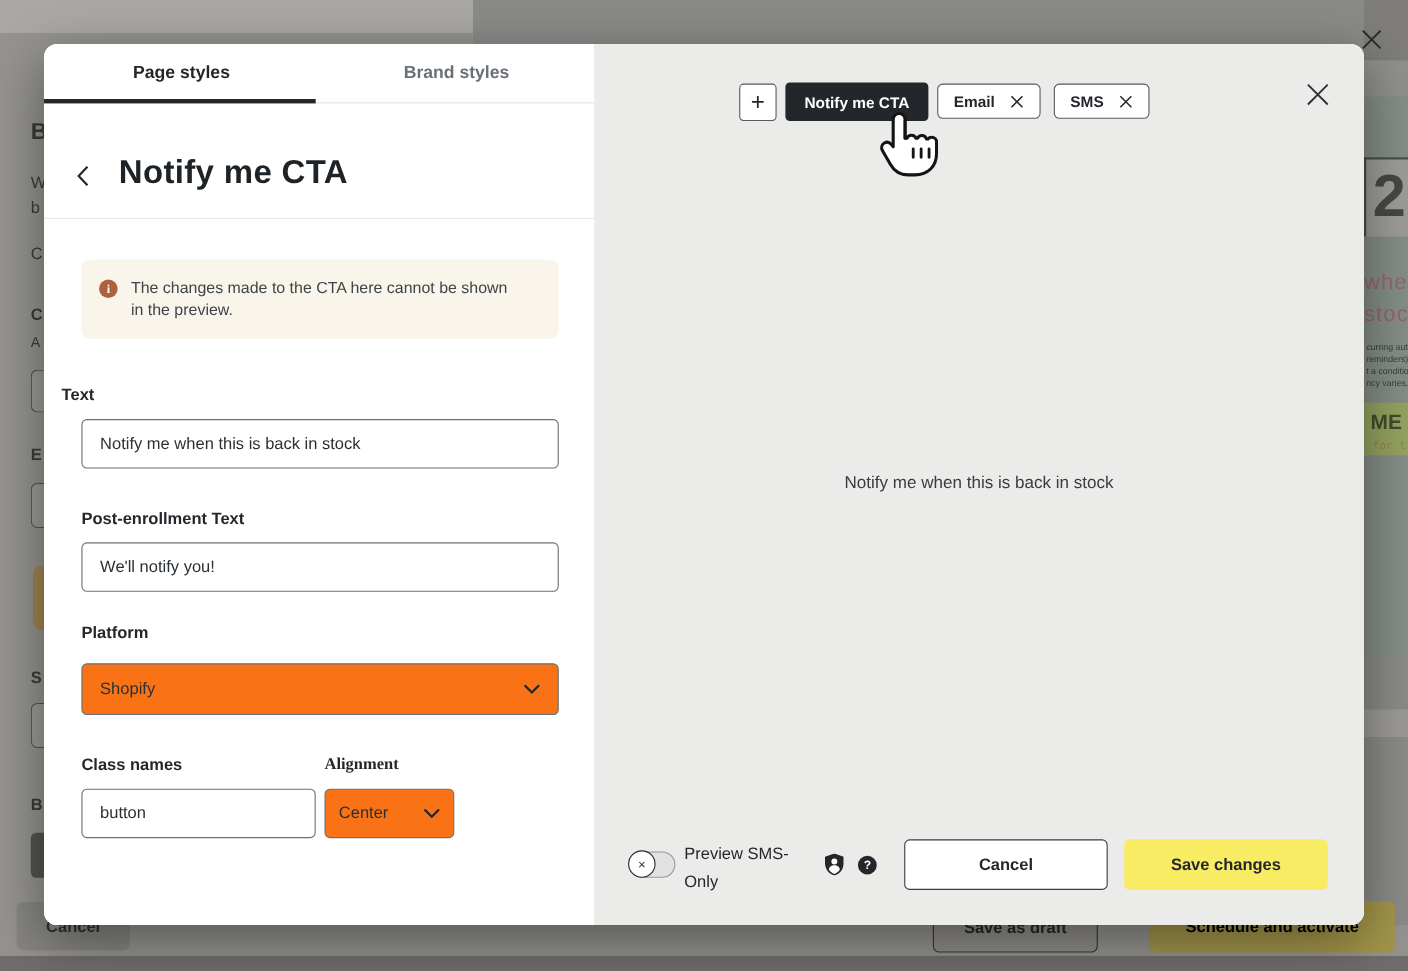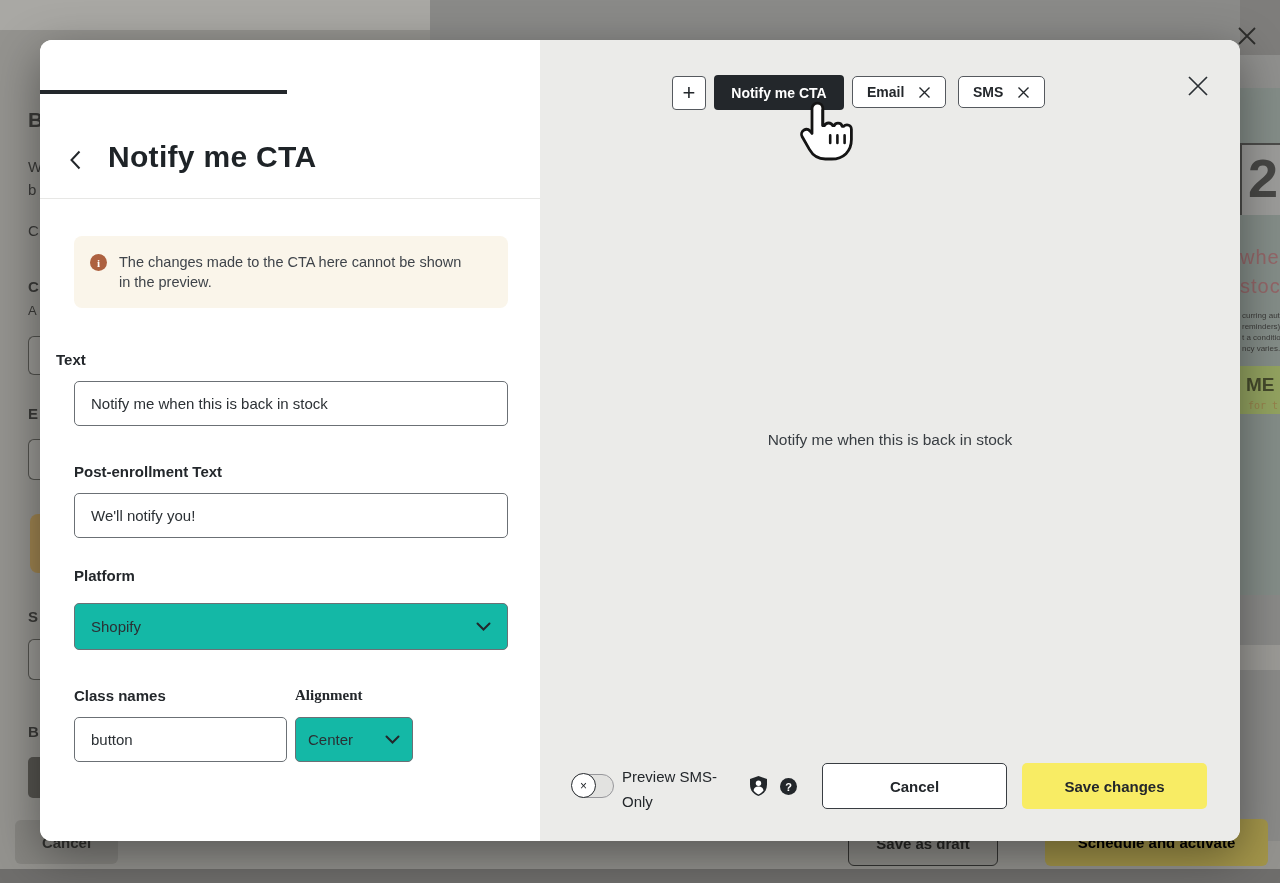--- a/index.html
+++ b/index.html
@@ -41,21 +41,21 @@
   .callout-icon { width:17px; height:17px; border-radius:50%; background:#ad6140; color:#fff;
                   font-size:11px; font-weight:700; display:flex; align-items:center;
                   justify-content:center; flex:0 0 17px; margin-top:2px;
                   font-family:"Liberation Serif",serif; }
   .callout-text { font-size:14.5px; color:#3f444a; line-height:20px; max-width:345px; }
 
   .flabel { position:absolute; font-size:15px; font-weight:700; color:#23272b; }
   .tinput { position:absolute; height:45px; border:1px solid #6b7075; border-radius:5px;
             background:#fff; font-size:15px; color:#2b3034; padding:0 16px; outline:none; }
   .tselect { position:absolute; height:47px; border:1px solid #6b7075; border-radius:5px;
-             background:#14b8a6; font-size:15px; color:#2b3034; display:flex; align-items:center;
+             background:#f97316; font-size:15px; color:#2b3034; display:flex; align-items:center;
              justify-content:space-between; padding:0 16px; cursor:pointer; }
 
   
   .add-btn { position:absolute; left:132px; top:36px; width:34px; height:34px; background:#fff;
              border:1px solid #55595e; border-radius:4px; display:flex; align-items:center;
              justify-content:center; font-size:22px; color:#23272b; cursor:pointer; }
   .tag-dark { position:absolute; left:174px; top:35px; width:130px; height:35px; background:#23272b;
               color:#fff; border-radius:4px; display:flex; align-items:center; justify-content:center;
               font-size:14px; font-weight:700; cursor:pointer; }
   .tag { position:absolute; top:36px; height:32px; background:#fff; border:1px solid #55595e;
@@ -136,20 +136,28 @@
     <div class="bd-block" style="left:0;top:841px;width:1280px;height:29px;background:#94938f;"></div>
     <div class="bd-block" style="left:0;top:869px;width:1280px;height:14px;background:#6f6e6c;"></div>
     <div class="bd-btn" style="left:15px;top:820px;width:103px;height:44px;background:#868581;color:#323230;">Cancel</div>
     <div class="bd-btn" style="left:848px;top:820px;width:150px;height:46px;background:#8e8d89;border:1.5px solid #343432;color:#272725;">Save as draft</div>
     <div class="bd-btn" style="left:1045px;top:819px;width:223px;height:47px;background:#a3954a;color:#000000;">Schedule and activate</div>
   </div>
 
   <div class="modal">
 
     <div class="pane-left">
+      <div class="tabbar">
+        <div class="tab active">
+          <span>Page styles</span>
+        </div>
+        <div class="tab">
+          <span>Brand styles</span>
+        </div>
+      </div>
       <div class="tab-underline"></div>
 
       <div class="back-btn">
         <svg width="11" height="20" viewBox="0 0 11 20">
           <polyline points="9.5,1.5 1.5,10 9.5,18.5" fill="none" stroke="#23272b" stroke-width="2"></polyline>
         </svg>
       </div>
       <h1 class="page-title">Notify me CTA</h1>
       <div class="pane-divider"></div>
 

